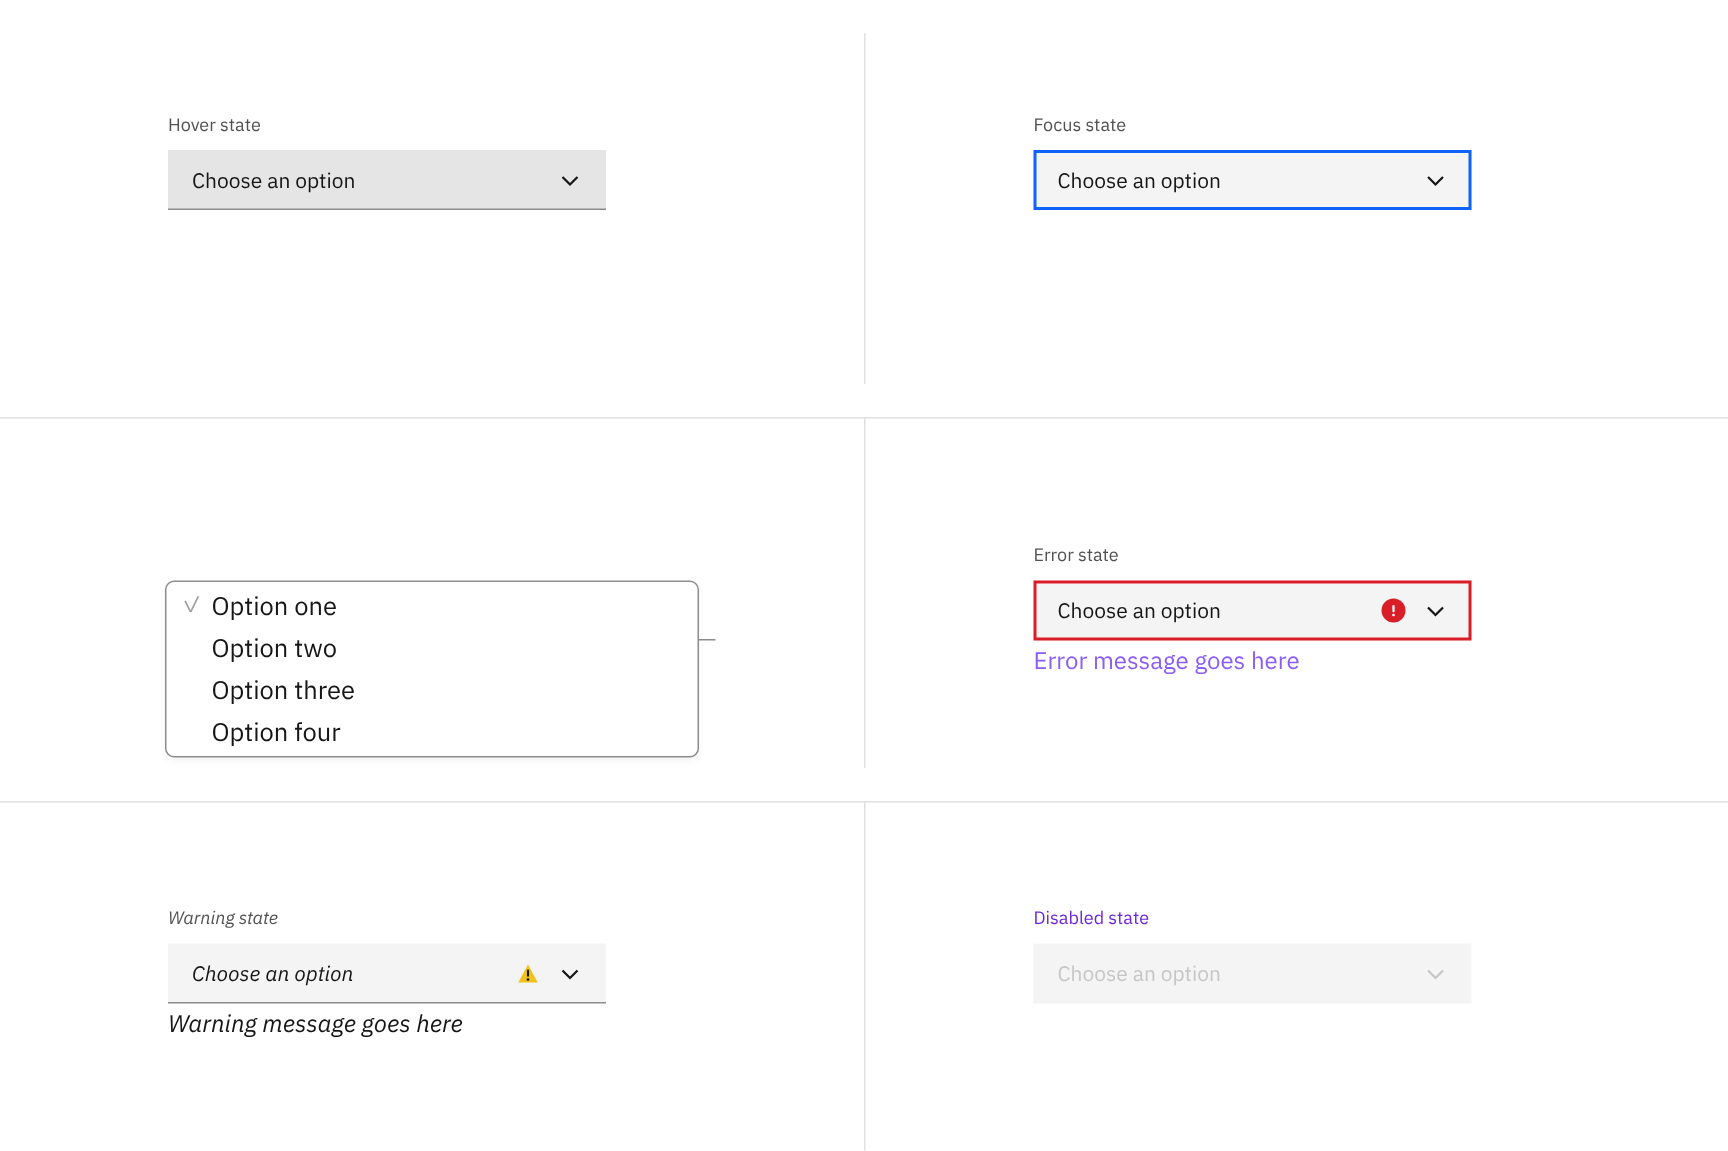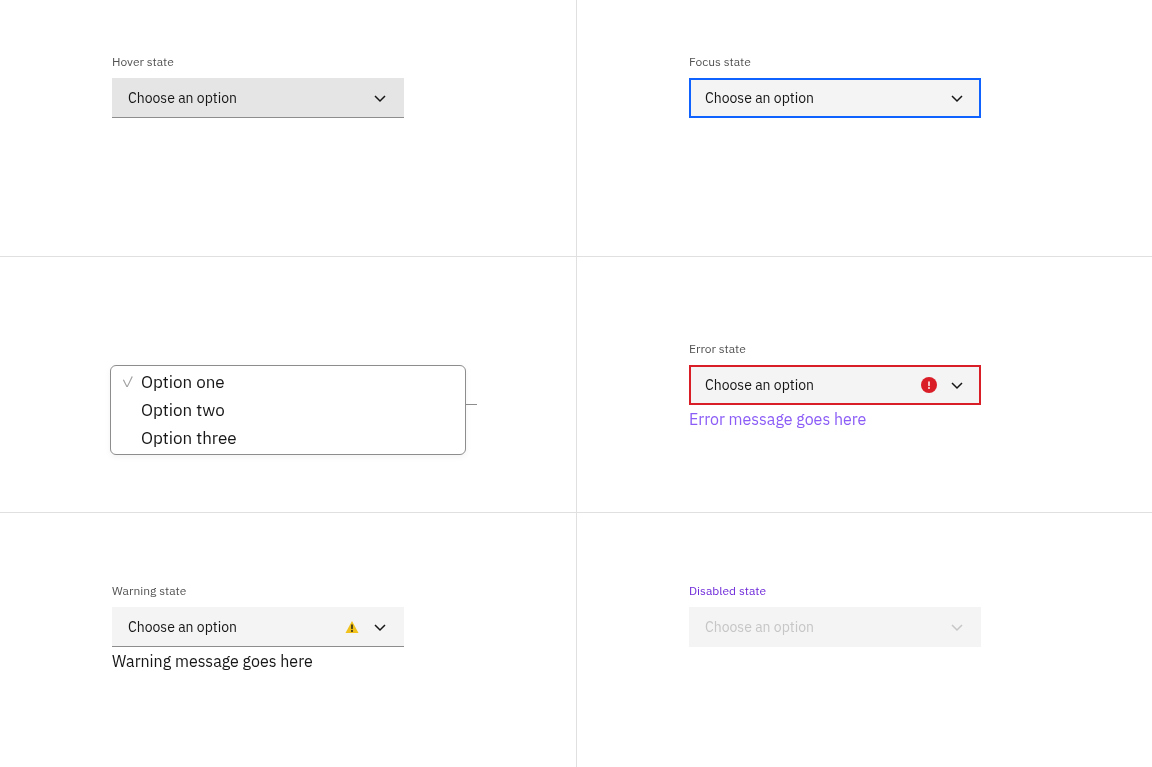--- a/index.html
+++ b/index.html
@@ -17,20 +17,21 @@
     grid-template-columns: 576px 576px;
     grid-template-rows: 256px 256px 255px;
     width: 1152px;
     height: 767px;
   }
   .cell {
     border-left: 1px solid #e0e0e0;
     border-top: 1px solid #e0e0e0;
     padding: 54px 40px 0 112px;
     position: relative;
+    margin-top: 22px;
   }
   .cell:nth-child(1), .cell:nth-child(2) { border-top: none; }
   .cell:nth-child(1), .cell:nth-child(3), .cell:nth-child(5) { border-left: none; }
 
   .label {
     font-size: 12px;
     color: #525252;
     margin-bottom: 8px;
     line-height: 16px;
   }
@@ -150,21 +151,21 @@
   .open-underline-piece {
     position:absolute;
     left: 465px;
     top: 147px;
     width: 12px;
     height: 1px;
     background: #8d8d8d;
   }
 
   .cell-3 { padding-top: 70px; }
-  .cell-5 { padding-top: 70px; }
+  .cell-5 { padding-top: 70px; font-style: italic; }
   .cell-6 { padding-top: 70px; }
   .cell-4 { padding-top: 84px; }
 </style>
 </head>
 <body>
 
 <div class="grid">
 
   <div class="cell">
     <div class="label">Hover state</div>
@@ -197,20 +198,24 @@
         <span class="check">✓</span>
         <span>Option one</span>
       </div>
       <div class="menu-item">
         <span class="check empty">✓</span>
         <span>Option two</span>
       </div>
       <div class="menu-item">
         <span class="check empty">✓</span>
         <span>Option three</span>
+      </div>
+      <div class="menu-item">
+        <span class="check empty">✓</span>
+        <span>Option four</span>
       </div>
     </div>
   </div>
 
   <div class="cell cell-4">
     <div class="label">Error state</div>
     <div class="dropdown error">
       <span class="text">Choose an option</span>
       <span class="right-icons">
         <span class="error-icon">

